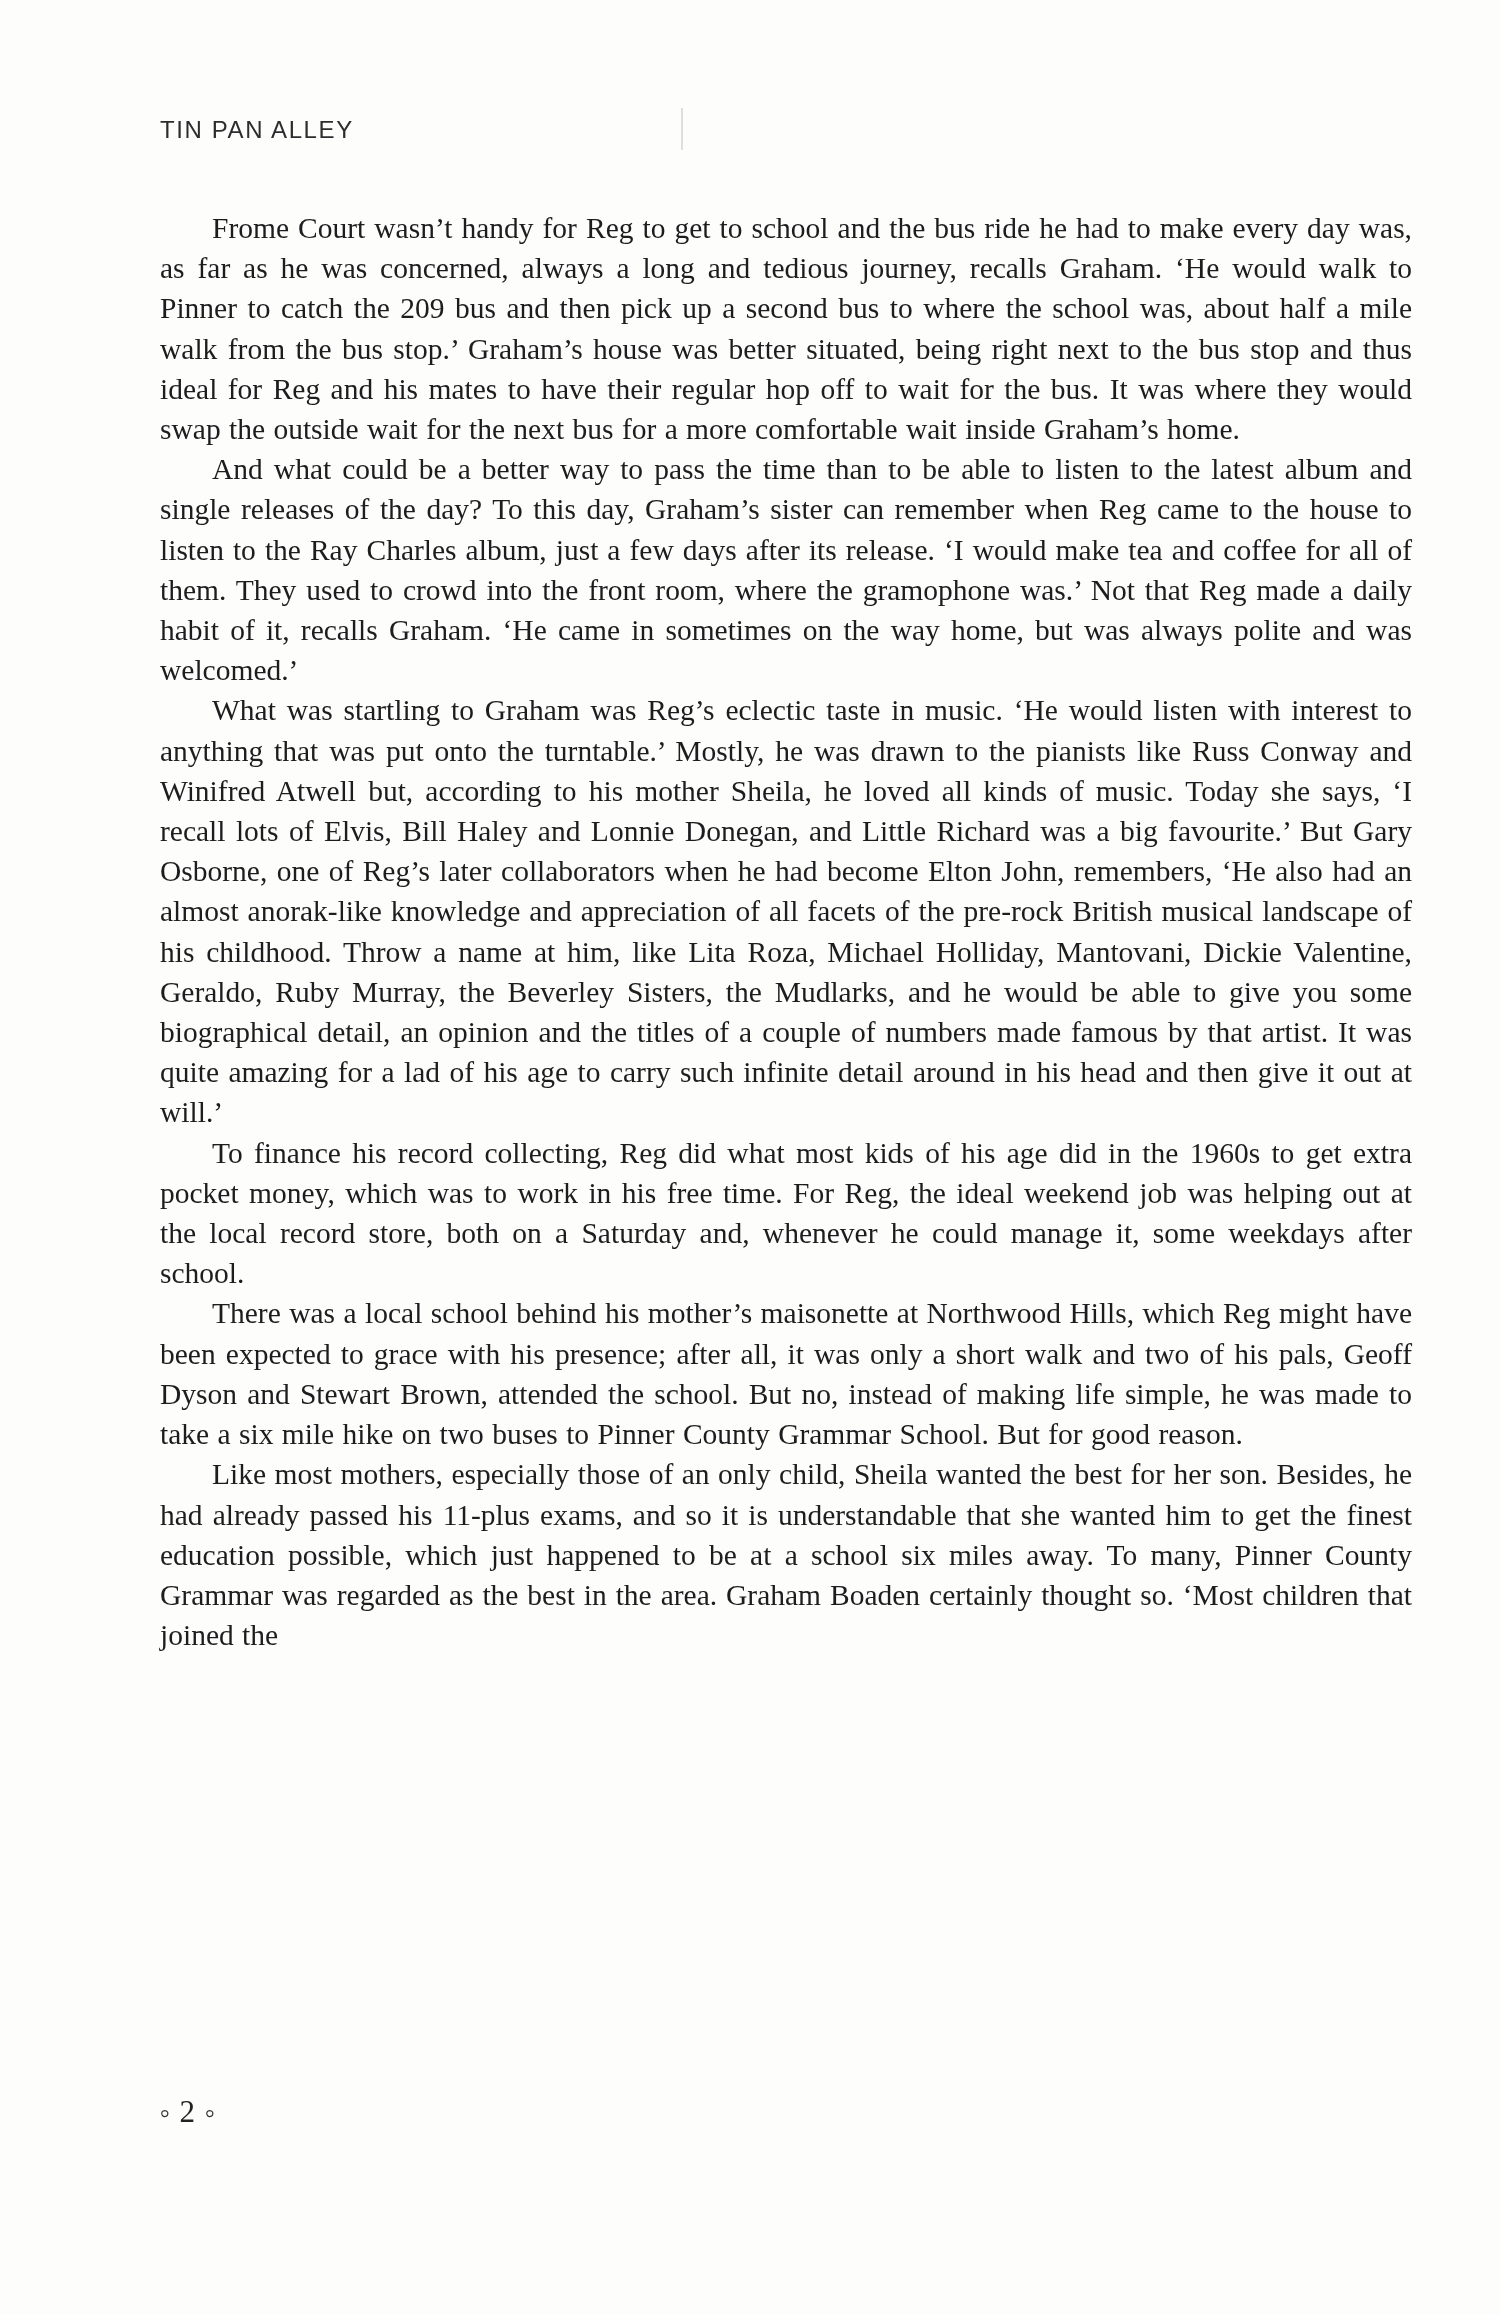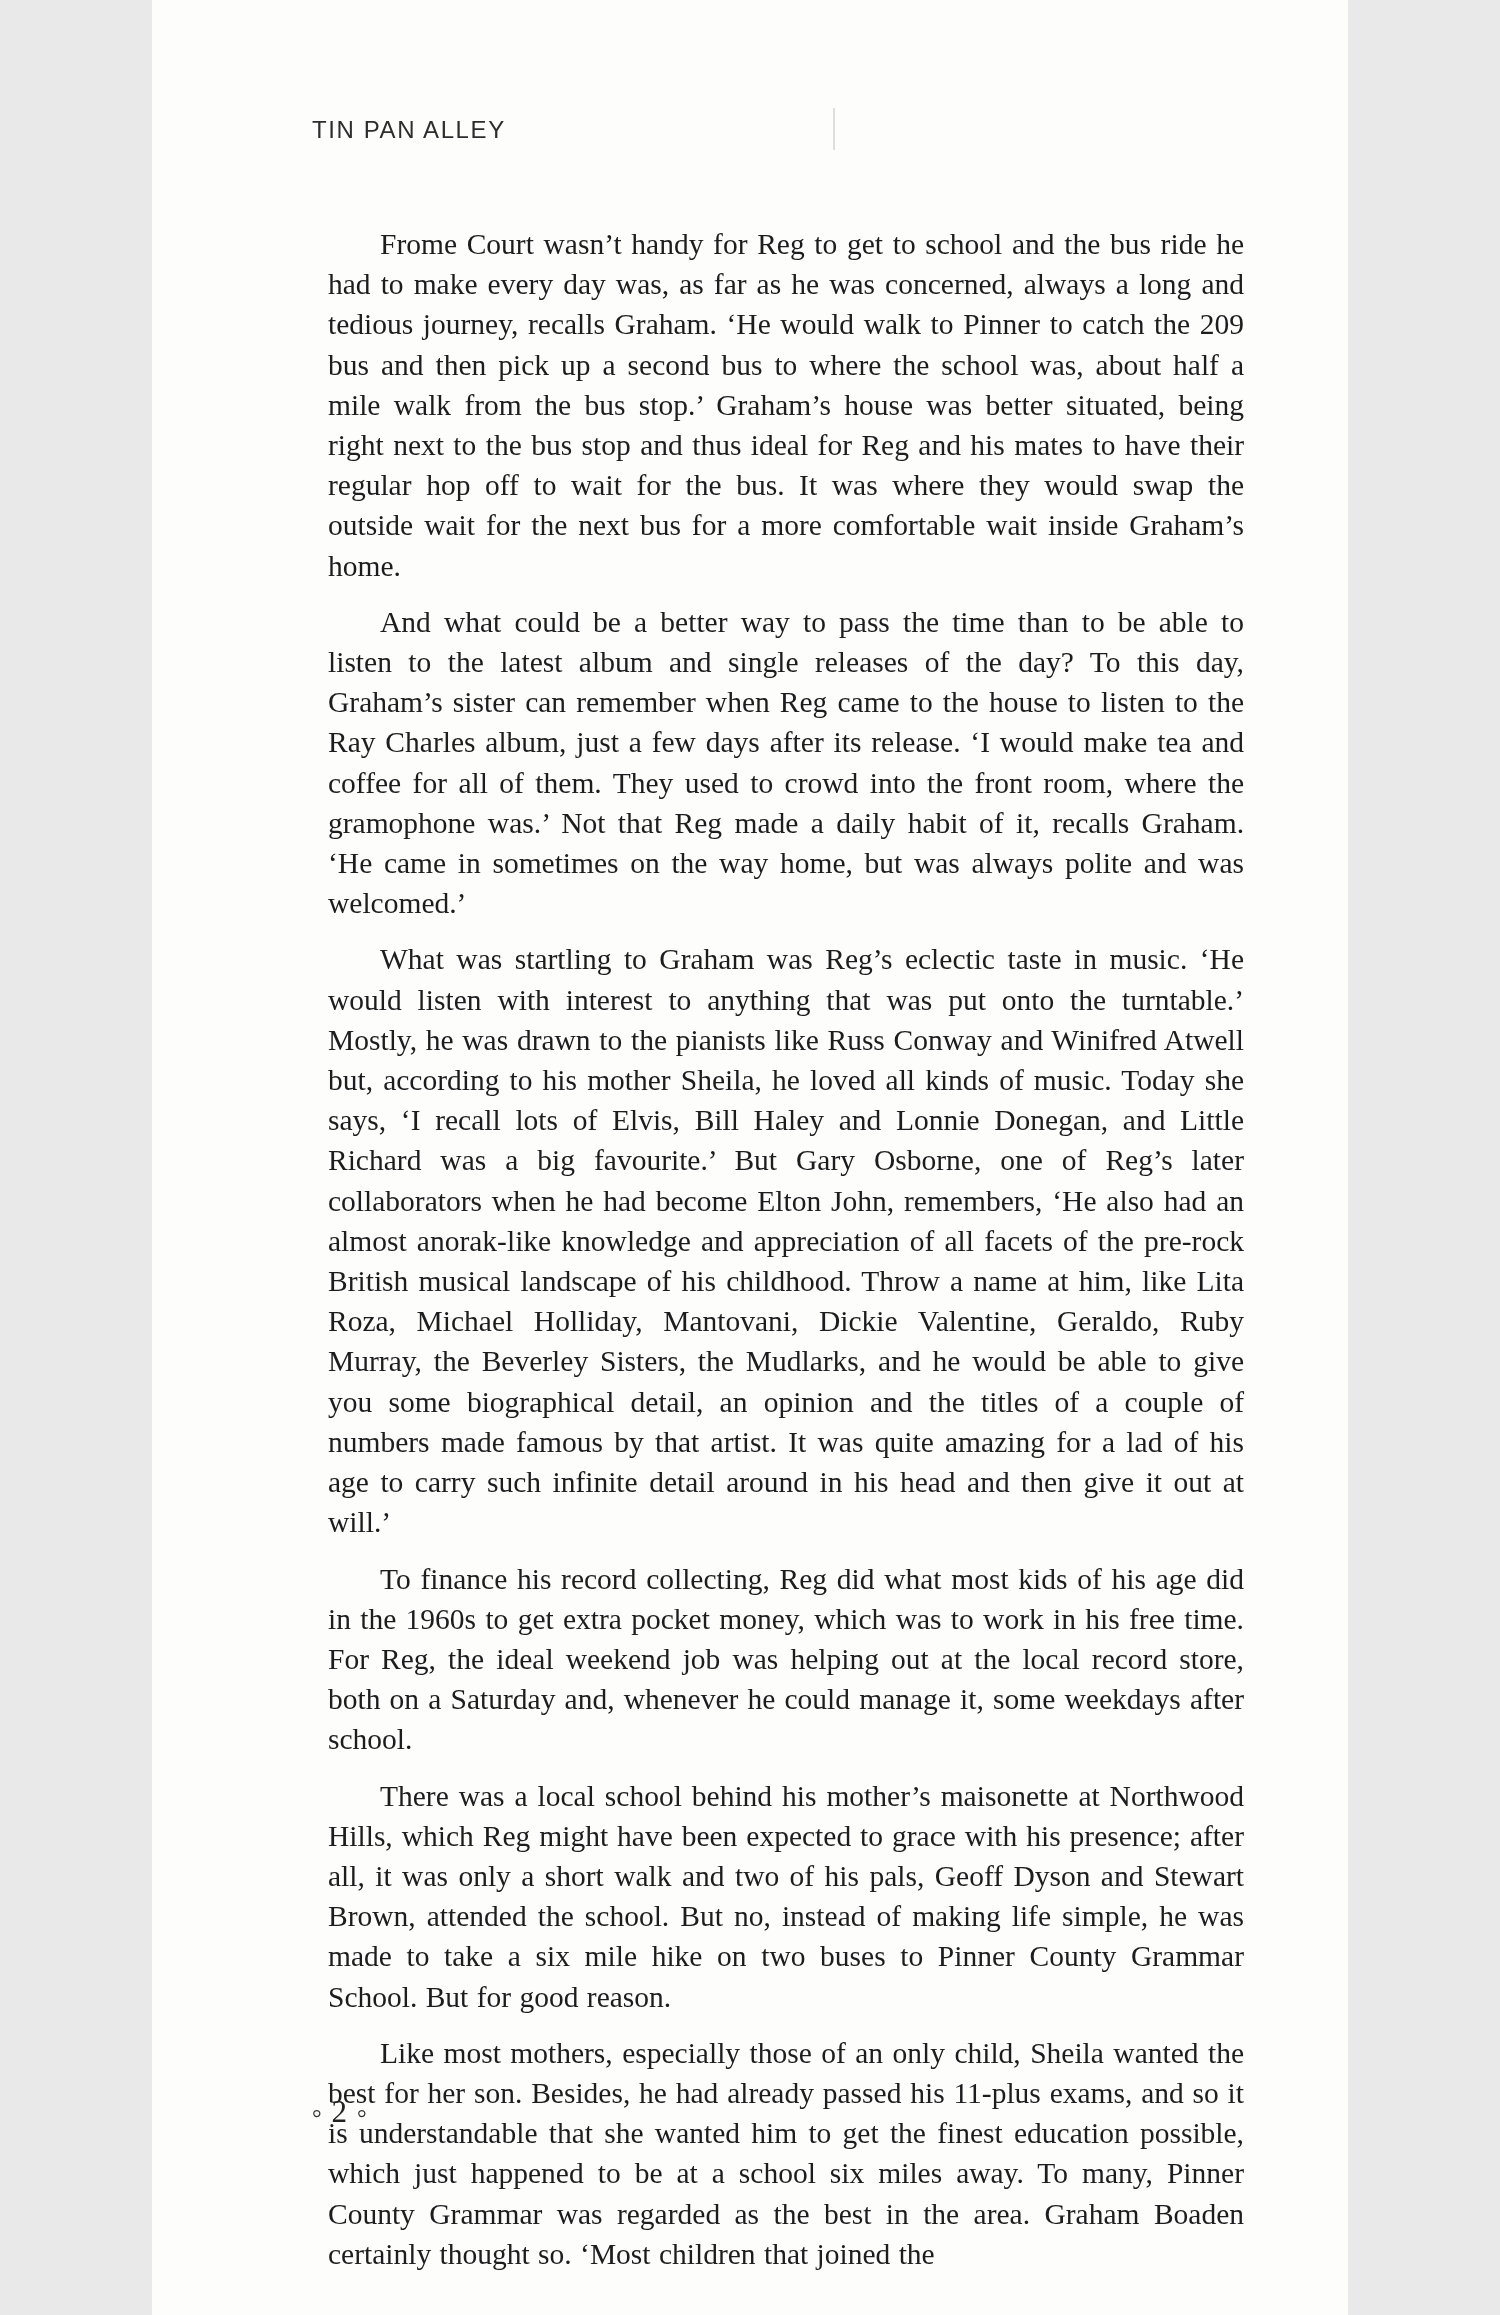--- a/index.html
+++ b/index.html
@@ -4,21 +4,21 @@
 <style>
   * { margin: 0; padding: 0; box-sizing: border-box; }
 
   html, body {
     background: #e9e9e9;
     font-family: "Liberation Serif", serif;
   }
 
   .page {
     position: relative;
-    width: 1196px;
+    width: 1500px;
     height: 2315px;
     margin: 0 auto;
     background: #fdfdfc;
     color: #1d1d1f;
     overflow: hidden;
   }
 
   .running-header {
     position: absolute;
     left: 160px;
@@ -35,21 +35,21 @@
     right: 88px;
     top: 208px;
     font-size: 29.5px;
     line-height: 40.2px;
     text-align: justify;
     color: #1d1d1f;
   }
 
   .para {
     text-indent: 52px;
-    margin: 16px;
+    margin: 0;
     word-spacing: 1px;
   }
 
   .page-number {
     position: absolute;
     left: 160px;
     top: 2094px;
     font-size: 29px;
     letter-spacing: 2px;
     color: #222;

